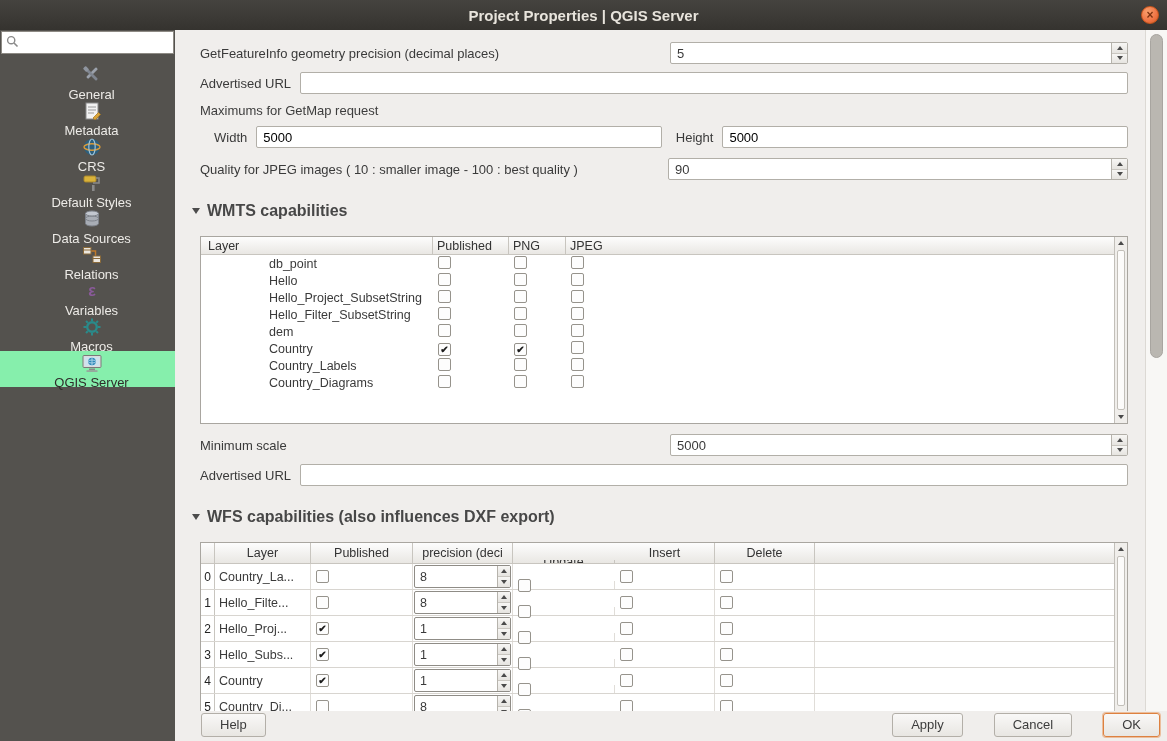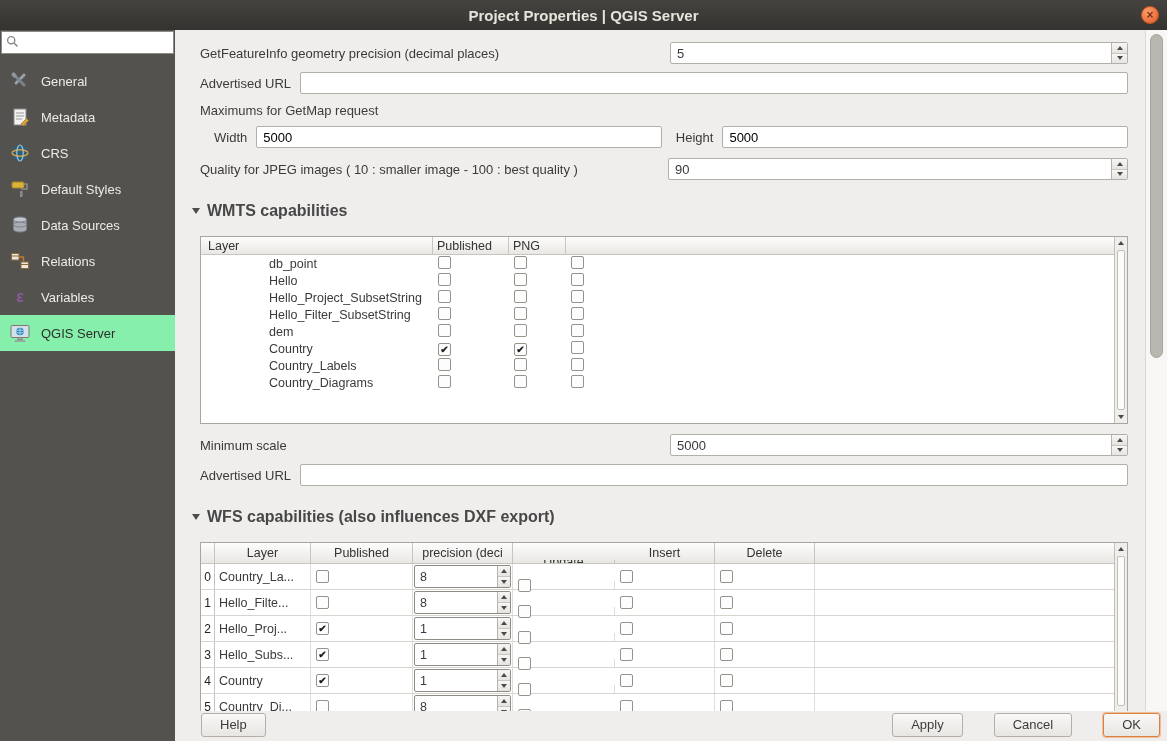--- a/index.html
+++ b/index.html
@@ -22,22 +22,22 @@
   .sidebar { width:175px; background:#54524e; display:flex; flex-direction:column; flex:none; }
   .main-col { flex:1; display:flex; flex-direction:column; min-width:0;justify-content:flex-end; }
   .scroll-row { flex:1; display:flex; overflow:hidden; }
   .content { flex:1; padding:12px 17px 0 25px; min-width:0; overflow:hidden; }
 
   
   .searchbox { margin:1px; height:23px; background:#fff; border:1px solid #8d8a84;
                display:flex; align-items:center; gap:4px; padding-left:4px; }
   .searchbox input { border:none; outline:none; flex:1; font:inherit; font-size:12px; background:transparent; min-width:0; }
   .side-items { margin-top:8px; }
-  .side-item { height:36px; display:flex; align-items:center; gap:9px; padding-left:8px;
-               color:#edebe7; font-size:13px; cursor:default; }
+  .side-item { height:36px; display:flex; align-items:center; padding-left:8px;
+               color:#edebe7; font-size:13px; cursor:default;flex-direction:column; }
   .side-item.selected { background:#86efac; color:#2e2d2a; }
   .side-icon { width:24px; height:24px; display:flex; align-items:center; justify-content:center; flex:none; }
 
   
   .row { display:flex; align-items:center; }
   .row1 { margin-bottom:8px; }
   .row-aurl { margin-bottom:9px; }
   .group-label { margin-bottom:8px; color:#3d3d3d; }
   .row-wh { margin-bottom:10px; padding-left:14px; }
   .row-wh .lbl { flex:none; }
@@ -222,20 +222,38 @@
     <span class="side-label">Relations</span>
   </div>
           <div class="side-item">
     <span class="side-icon">
               <svg width="20" height="20" viewBox="0 0 20 20">
     <text x="10" y="15" text-anchor="middle" font-size="16" font-weight="bold" fill="#8a5a9a">ε</text>
   </svg>
             </span>
     <span class="side-label">Variables</span>
   </div>
+          <div class="side-item">
+    <span class="side-icon">
+              <svg width="20" height="20" viewBox="0 0 20 20">
+    <circle cx="10" cy="10" r="4.8" fill="none" stroke="#2a8a8a" stroke-width="2.4"></circle>
+    <g stroke="#2a8a8a" stroke-width="2">
+      <line x1="10" y1="1.5" x2="10" y2="4"></line>
+                  <line x1="10" y1="16" x2="10" y2="18.5"></line>
+      <line x1="1.5" y1="10" x2="4" y2="10"></line>
+                  <line x1="16" y1="10" x2="18.5" y2="10"></line>
+      <line x1="4" y1="4" x2="5.8" y2="5.8"></line>
+                  <line x1="14.2" y1="14.2" x2="16" y2="16"></line>
+      <line x1="4" y1="16" x2="5.8" y2="14.2"></line>
+                  <line x1="14.2" y1="5.8" x2="16" y2="4"></line>
+    </g>
+  </svg>
+            </span>
+    <span class="side-label">Macros</span>
+  </div>
           <div class="side-item selected">
     <span class="side-icon">
               <svg width="22" height="20" viewBox="0 0 22 20">
     <rect x="2" y="2.5" width="18" height="12" rx="1" fill="#dcdcdc" stroke="#7a7a7a"></rect>
     <rect x="3.5" y="4" width="15" height="9" fill="#cfe2ee"></rect>
     <circle cx="11" cy="8.5" r="3.8" fill="#2d87b8"></circle>
     <ellipse cx="11" cy="8.5" rx="3.8" ry="1.5" fill="none" stroke="#bfe0f0" stroke-width="0.8"></ellipse>
     <line x1="11" y1="4.7" x2="11" y2="12.3" stroke="#bfe0f0" stroke-width="0.8"></line>
     <rect x="8" y="15.5" width="6" height="1.8" fill="#8a8a8a"></rect>
     <rect x="5.5" y="17.3" width="11" height="1.5" fill="#9a9a9a"></rect>
@@ -298,20 +316,21 @@
             <span class="tri-collapse"></span>
             <span>WMTS capabilities</span>
           </div>
 
           <div class="wmts-table">
             <div class="wmts-main">
               <div class="wmts-header">
                 <div class="wh-layer">Layer</div>
                 <div class="wh-pub">Published</div>
                 <div class="wh-png">PNG</div>
+                <div class="wh-jpeg">JPEG</div>
               </div>
               <div>
                   <div class="wmts-row">
     <div class="wc-layer">db_point</div>
     <div class="wc-pub"><span class="checkbox"></span></div>
     <div class="wc-png"><span class="checkbox"></span></div>
     <div class="wc-jpeg"><span class="checkbox"></span></div>
   </div>
                   <div class="wmts-row">
     <div class="wc-layer">Hello</div>

